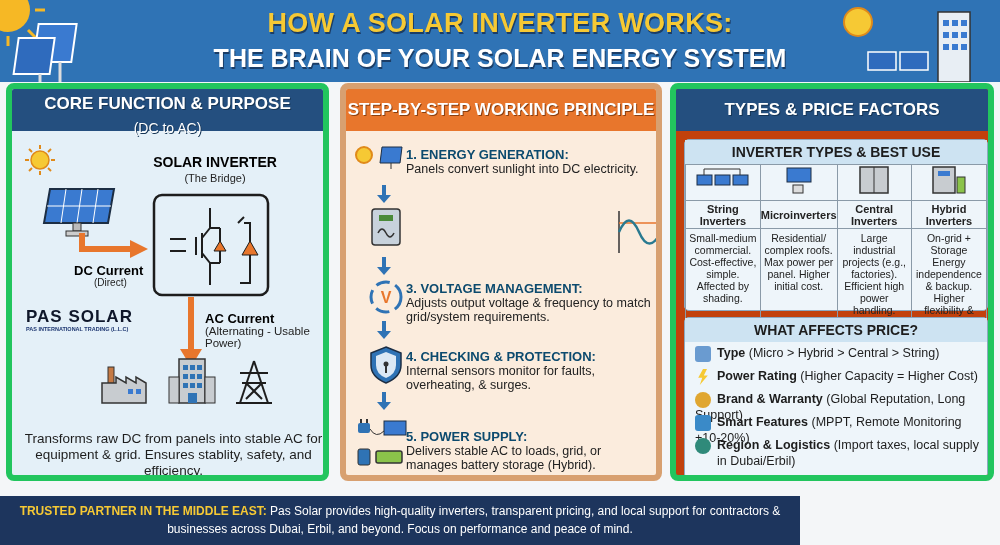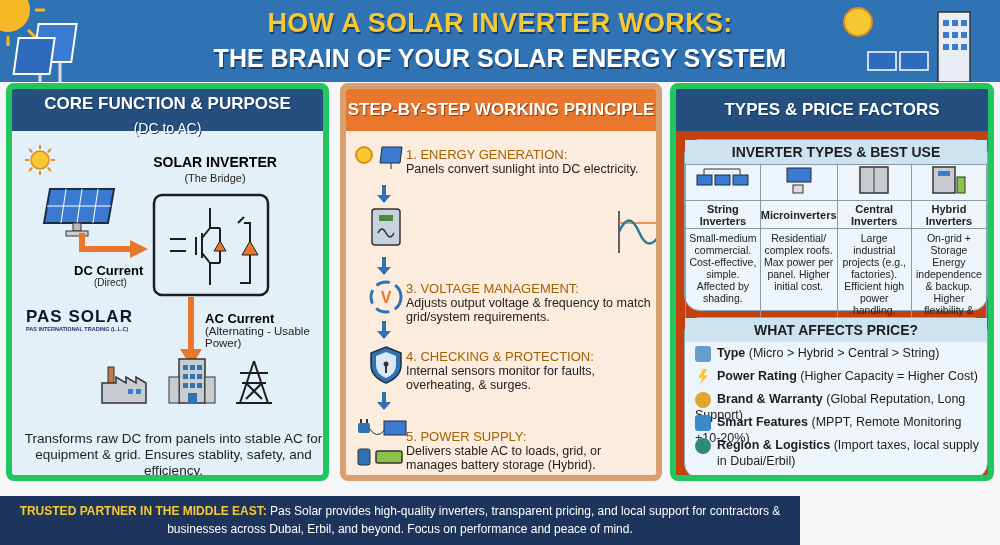--- a/index.html
+++ b/index.html
@@ -15,25 +15,25 @@
 .p1 .phead,.p3 .phead{background:#244f7f}
 .p2 .phead{background:#e8762c;text-shadow:1px 1px 0 #8a3f10}
 .phead .t{font-size:17px;padding-top:5px}
 .phead .s{font-size:14px;font-weight:normal;margin-top:6px}
 .p2 .phead .t,.p3 .phead .t{padding-top:11px}
 .abs{position:absolute}
 .lbl-b{font-weight:bold;color:#000000}
 .small{font-size:11px;color:#222}
 .desc{position:absolute;left:10px;width:303px;top:342px;text-align:center;font-size:13.5px;line-height:16px;color:#1d1d1d}
 .step{position:absolute;left:60px;width:250px}
-.step .h{font-weight:normal;font-size:13px;color:#a16207}
+.step .h{font-weight:bold;font-size:13px;color:#0c4a6e}
 .step .d{font-size:12.5px;color:#222;line-height:14px}
 .arrow-d{position:absolute;left:36px;width:4px;height:12px;background:#2f73b5}
 .arrow-d::after{content:"";position:absolute;left:-5px;top:10px;border-left:7px solid transparent;border-right:7px solid transparent;border-top:8px solid #2f73b5}
-.subbox{position:absolute;left:8px;width:304px;border:1.5px solid #8da9c0;border-radius:16px;background:#eef5fa}
+.subbox{position:absolute;left:8px;width:304px;border:1.5px solid #8da9c0;border-radius:5px;background:#eef5fa}
 .subhead{background:#cde3f2;text-align:center;font-weight:bold;font-size:14px;color:#1d1d1d;padding:4px 0}
 table{border-collapse:collapse;width:100%}
 td{border:1px solid #8a9aa8;text-align:center;vertical-align:top;font-size:10.5px;line-height:12px;color:#222;width:25%}
 td.n{font-weight:bold;font-size:11px;height:28px;vertical-align:middle}
 td.i{height:36px;border-bottom:none}
 .pf{position:absolute;left:10px;font-size:12.5px;color:#1d1d1d;line-height:14px}
 .pf b{font-weight:bold}
 .pf .ic{display:inline-block;width:16px;height:16px;margin-right:6px;vertical-align:middle;border-radius:3px}
 .footer{position:absolute;left:0;top:496px;width:800px;height:49px;background:#1d355d;color:#fff;text-align:center;font-size:12px;line-height:18px;padding-top:6px}
 .footer .y{color:#f6c934;font-weight:bold}

